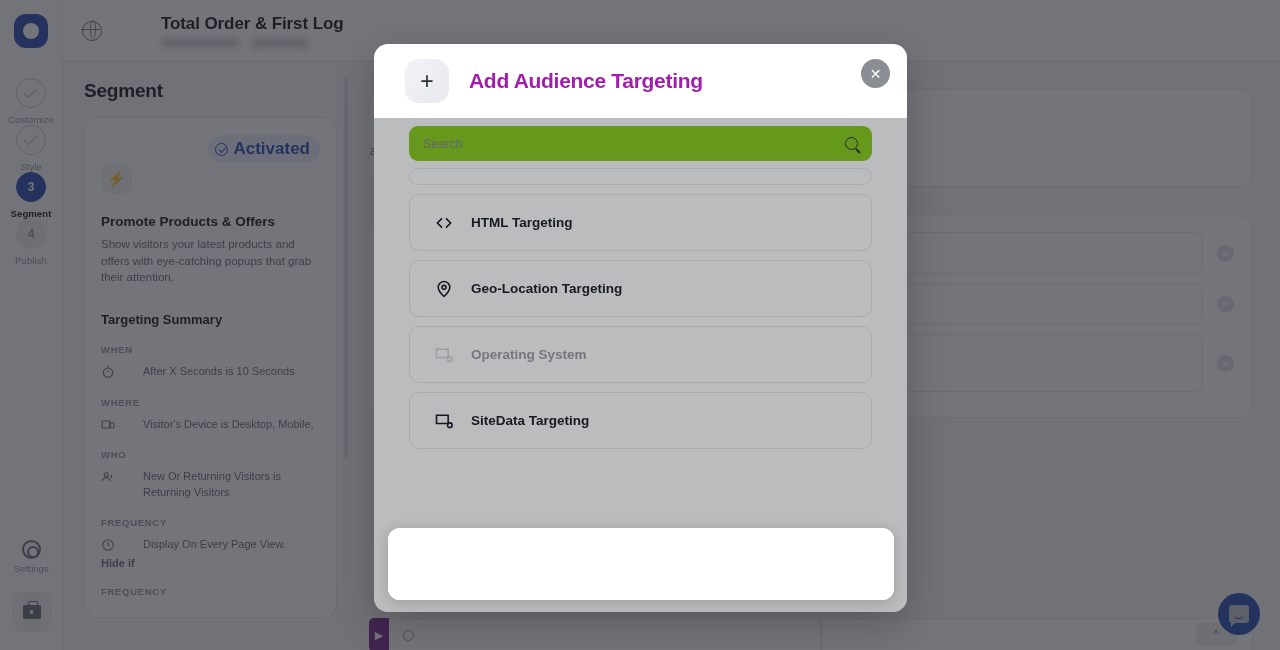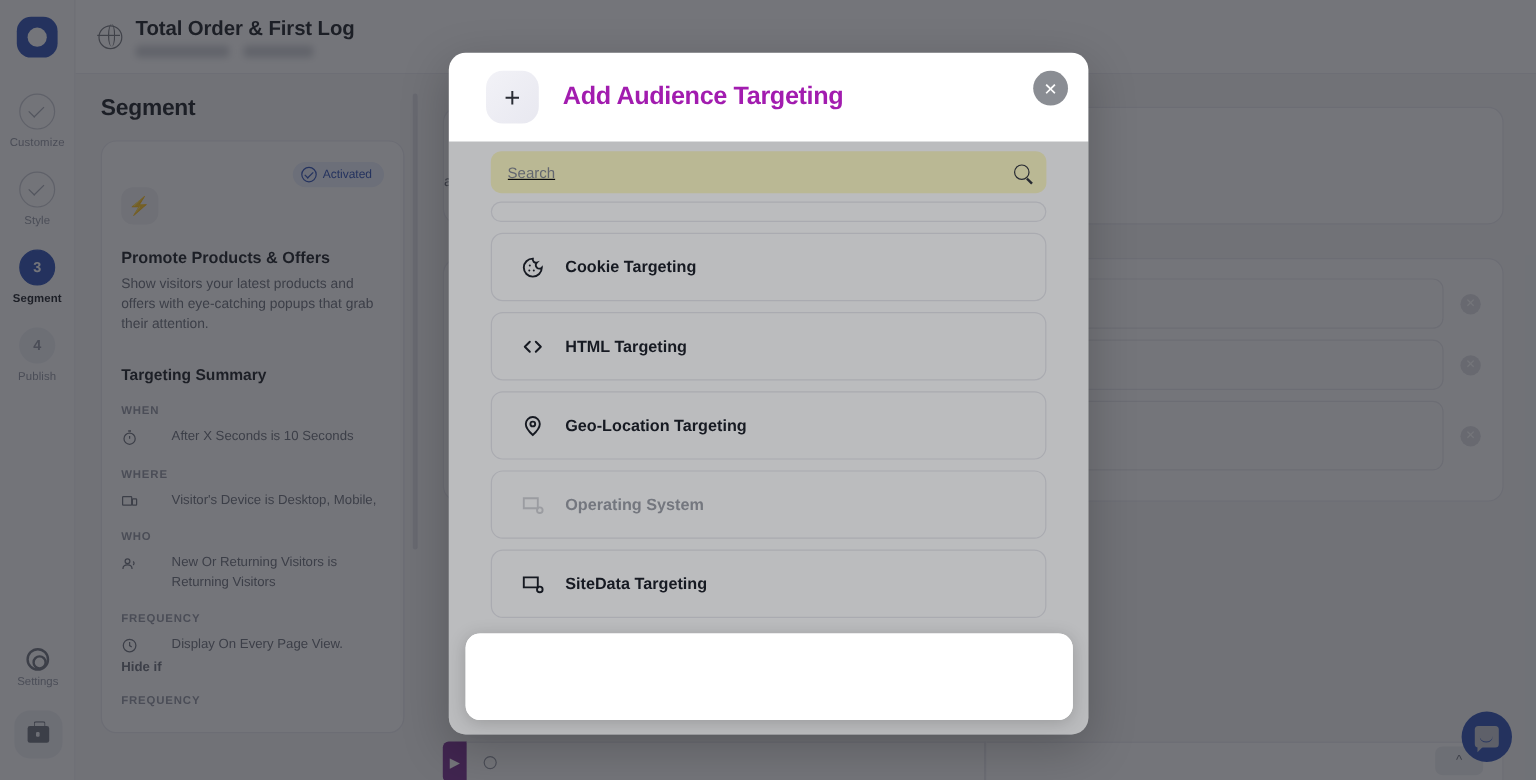--- a/index.html
+++ b/index.html
@@ -12,21 +12,21 @@
   #root { position: relative; width: 1280px; height: 650px; overflow: hidden; background:#fff; }
 
   
   #app { position:absolute; inset:0; }
 
   .left-rail { position:absolute; left:0; top:0; width:63px; height:650px; background:#fbfbfc; border-right:1px solid #e9e9ee; }
   .logo-wrap { height:62px; display:flex; align-items:center; justify-content:center; }
   .logo { width:34px; height:34px; border-radius:12px; background:#2d50b6; display:flex; align-items:center; justify-content:center; }
   .logo-glyph { width:16px; height:16px; border-radius:50% 50% 8px 50%; background:#fff; }
 
-  .steps { padding-top:16px; display:flex; flex-direction:column; align-items:center; gap:18px; }
+  .steps { padding-top:16px; display:flex; flex-direction:column; align-items:center; }
   .step { display:flex; flex-direction:column; align-items:center; gap:6px; }
   .step-circle { width:30px; height:30px; border-radius:50%; display:flex; align-items:center; justify-content:center;
                  font-size:12px; font-weight:600; border:1.4px solid #c9cbd2; color:#9397a3; background:transparent; }
   .step-circle.done { color:#9397a3; }
   .step-circle.active { background:#2d50b6; border-color:#2d50b6; color:#fff; }
   .step-circle.pending { background:#eceef2; border-color:#eceef2; color:#9397a3; }
   .step-label { font-size:9.5px; color:#9397a3; letter-spacing:.1px; }
   .step-label.active { color:#1a1d23; font-weight:700; }
   .check { width:12px; height:7px; border-left:1.7px solid #a7abb5; border-bottom:1.7px solid #a7abb5;
            transform: rotate(-45deg) translate(1px,-2px); }
@@ -35,35 +35,35 @@
   .gear { width:19px; height:19px; position:relative; }
   .gear::before { content:""; position:absolute; inset:0; border:2px solid #6d717c; border-radius:50%; }
   .gear::after { content:""; position:absolute; left:5.5px; top:5.5px; width:8px; height:8px; border:2px solid #6d717c; border-radius:50%; background:#fbfbfc; }
   .rail-icon-label { font-size:9.5px; color:#9397a3; margin-top:4px; }
   .briefcase { width:40px; height:40px; border-radius:13px; background:#eceef2; display:flex; align-items:center; justify-content:center; }
   .bc-shape { width:18px; height:14px; border-radius:2px; background:#6d717c; position:relative; }
   .bc-shape::before { content:""; position:absolute; left:5px; top:-4px; width:8px; height:4px; border:1.6px solid #6d717c; border-bottom:none; border-radius:2px 2px 0 0; }
   .bc-shape::after { content:""; position:absolute; left:7.5px; top:5px; width:3px; height:4px; background:#eceef2; border-radius:1px; }
 
   .topbar { position:absolute; left:63px; top:0; right:0; height:62px; background:#fff; border-bottom:1px solid #e9e9ee;
-            display:flex; align-items:center; padding-left:19px; }
+            display:flex; align-items:center; padding-left:19px;gap:48px; }
   .globe { width:20px; height:20px; border-radius:50%; border:1.7px solid #76797f; position:relative; flex:none; }
   .globe::before { content:""; position:absolute; left:7px; top:-1.7px; width:4px; height:19px; border-left:1.6px solid #76797f; border-right:1.6px solid #76797f; border-radius:50%; }
   .globe::after { content:""; position:absolute; left:-1.7px; top:7px; width:19px; height:1.6px; background:#76797f; }
   .topbar-texts { margin-left:11px; }
   .topbar-title { font-size:17px; font-weight:600; color:#1a1d23; letter-spacing:-.1px; }
   .blurred-line { margin-top:4px; display:flex; gap:12px; }
   .blurred-chip { height:10px; border-radius:3px; background:#cfd1d6; filter: blur(3px); }
 
   .content { position:absolute; left:63px; top:62px; right:0; bottom:0; background:#f6f6f8; display:flex; }
   .segpanel { width:292px; height:100%; background:#f6f6f8; padding:18px 0 0 21px; position:relative; }
   .segpanel h1 { font-size:19px; font-weight:700; color:#1a1d23; letter-spacing:-.2px; }
   .card { margin-top:15px; width:253px; background:#fff; border:1px solid #e9e9ee; border-radius:13px; padding:17px 16px 20px 16px; }
   .activated { float:right; display:flex; align-items:center; gap:5px; background:#e9eefb; color:#2d50b6;
-               border-radius:14px; padding:4px 10px 4px 7px; font-size:10px; font-weight:400; }
+               border-radius:14px; padding:4px 10px 4px 7px; font-size:17px; font-weight:700; }
   .act-check { width:13px; height:13px; border-radius:50%; border:1.4px solid #2d50b6; position:relative; }
   .act-check::after { content:""; position:absolute; left:2.6px; top:3.2px; width:6px; height:3px; border-left:1.3px solid #2d50b6; border-bottom:1.3px solid #2d50b6; transform:rotate(-45deg); }
   .bolt-badge { width:31px; height:31px; border-radius:10px; background:#f1f1f4; display:flex; align-items:center; justify-content:center; clear:both; }
   .bolt { font-size:15px; color:#1a1d23; }
   .card h2 { margin-top:20px; font-size:13.5px; font-weight:700; color:#1a1d23; }
   .card p { margin-top:7px; font-size:11.5px; line-height:1.45; color:#6d717c; }
   .card h3 { margin-top:26px; font-size:13px; font-weight:700; color:#1a1d23; }
   .group-label { margin-top:17px; font-size:9.5px; font-weight:600; letter-spacing:.7px; color:#9397a3; }
   .sum-row { margin-top:9px; display:flex; gap:8px; align-items:flex-start; }
   .sum-ico { width:14px; height:14px; flex:none; margin-top:1px; color:#6d717c; }
@@ -101,21 +101,21 @@
   #modal { position:absolute; left:374px; top:44px; width:533px; height:568px; z-index:11;
            background:#fff; border-radius:14px; box-shadow:0 12px 40px rgba(0,0,0,.22); }
   .modal-head { height:74px; display:flex; align-items:center; padding:0 0 0 31px; position:relative; }
   .plus-badge { width:44px; height:44px; border-radius:14px; flex:none;
                 background:linear-gradient(135deg,#f2f2f7 0%, #e8e8f0 100%);
                 display:flex; align-items:center; justify-content:center; font-size:23px; color:#2a2d35; font-weight:300; line-height:1; }
   .modal-title { margin-left:20px; font-size:21px; font-weight:700; color:#a21caf; letter-spacing:-.3px; }
   .close-btn { position:absolute; right:17px; top:15px; width:29px; height:29px; border-radius:50%; background:#8a8d93;
                display:flex; align-items:center; justify-content:center; color:#fff; font-size:14px; line-height:1; }
   .modal-body { padding:8px 35px 0 35px; }
-  .search-box { height:35px; border-radius:9px; background:#fef9c3; display:flex; align-items:center; padding:0 14px;text-decoration:underline; }
+  .search-box { height:35px; border-radius:9px; background:#84cc16; display:flex; align-items:center; padding:0 14px; }
   .search-box input { flex:1; border:none; outline:none; background:transparent; font-size:12.5px; color:#3b3e46;
                       font-family:"Liberation Sans", sans-serif; }
   .search-box input::placeholder { color:#82868f; }
   .mag { width:13px; height:13px; border:1.7px solid #2a2d35; border-radius:50%; position:relative; flex:none; }
   .mag::after { content:""; position:absolute; right:-4px; bottom:-3px; width:6px; height:1.7px; background:#2a2d35; transform:rotate(45deg); }
 
   .tlist { margin-top:7px; }
   .titem { height:57px; border:1px solid #e7e7ec; border-radius:10px; margin-bottom:9px; display:flex; align-items:center; padding:0 24px; gap:17px; }
   .titem.partial { height:17px; margin-bottom:9px; }
   .titem-label { font-size:13.5px; font-weight:700; color:#141720; }
@@ -322,29 +322,20 @@
 
     <div class="modal-body" style="position:relative; z-index:0;">
       <div class="search-box">
         <input value="" placeholder="Search" style="">
         <span class="mag"></span>
       </div>
 
       <div class="tlist">
         <div class="titem partial"></div>
 
-        <div class="titem">
-          <svg class="ti-ico" viewBox="0 0 24 24" fill="none" stroke="currentColor" stroke-width="1.9">
-            <path d="M21 12a9 9 0 11-9-9 3.3 3.3 0 004 4 3.3 3.3 0 005 5z"></path>
-            <circle cx="9" cy="10" r="1" fill="currentColor" stroke="none"></circle>
-            <circle cx="13" cy="15" r="1" fill="currentColor" stroke="none"></circle>
-            <circle cx="8.5" cy="15" r="1" fill="currentColor" stroke="none"></circle>
-          </svg>
-          <span class="titem-label">Cookie Targeting</span>
-        </div>
 
         <div class="titem">
           <svg class="ti-ico" viewBox="0 0 24 24" fill="none" stroke="currentColor" stroke-width="2" stroke-linecap="round" stroke-linejoin="round">
             <path d="M9 7l-5 5 5 5M15 7l5 5-5 5"></path>
           </svg>
           <span class="titem-label">HTML Targeting</span>
         </div>
 
 
         <div class="titem">

